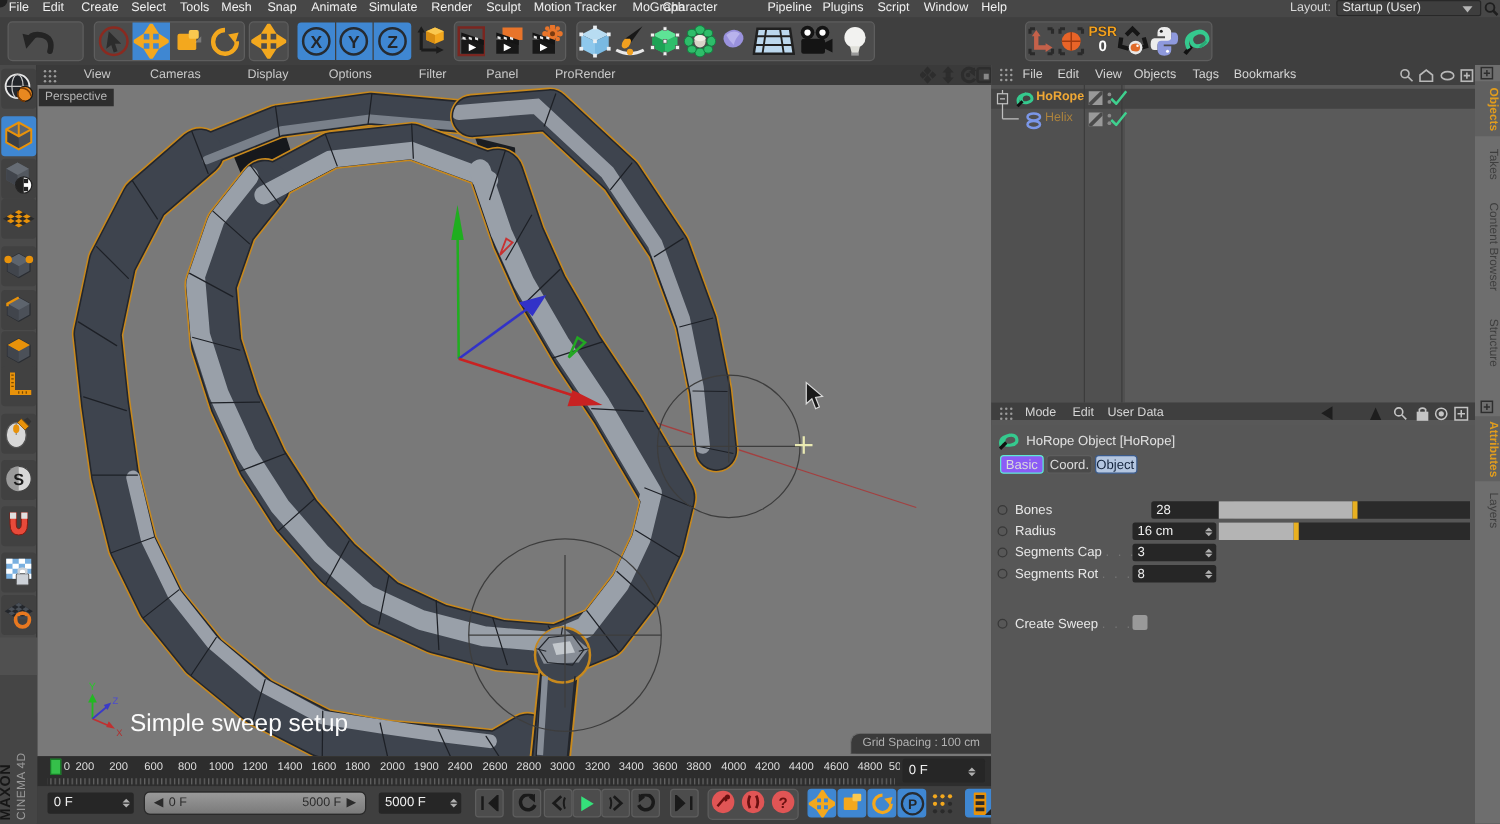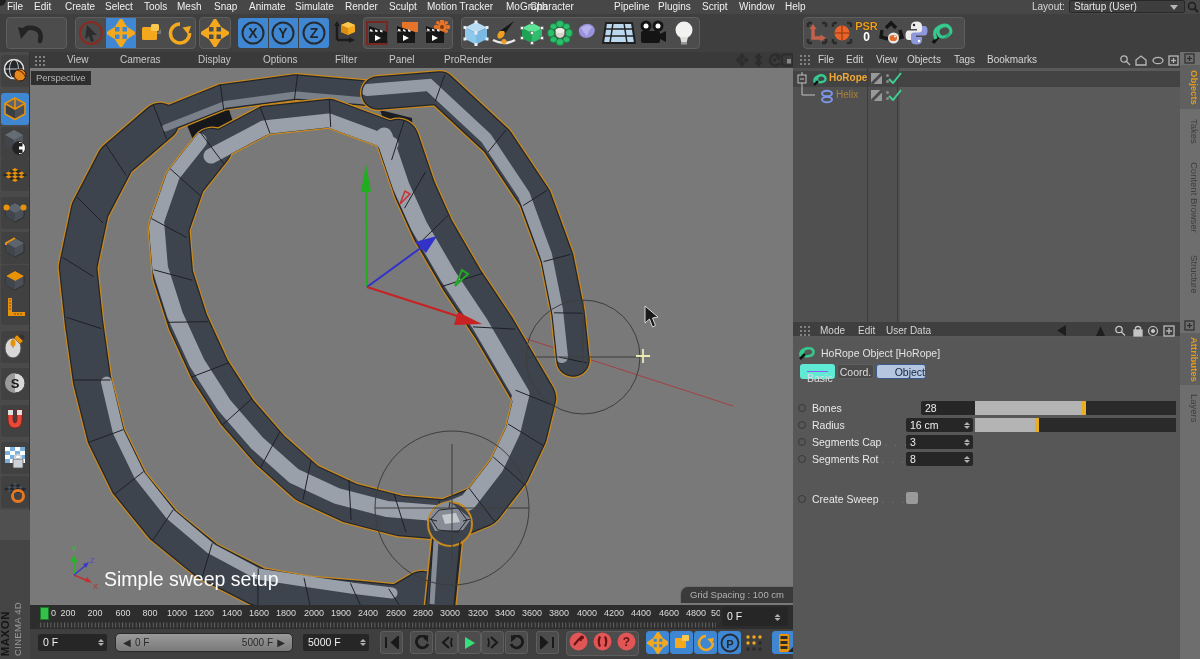--- a/index.html
+++ b/index.html
@@ -295,21 +295,21 @@
         </svg>
       </div>
 <div class="tbtn" style="width:36px">
         <svg width="30" height="28">
           <circle cx="15" cy="11" r="8.5" fill="#f2f2f0"></circle>
           <path d="M11,18 L19,18 L17.5,24 L12.5,24 Z" fill="#e0e0da"></path>
           <rect x="12" y="23" width="6" height="2.5" fill="#999"></rect>
         </svg>
       </div>
 </div>
-<div class="tgroup" style="left:803px;width:162px">
+<div class="tgroup" style="left:820px;width:150px">
 <div class="tbtn" style="width:25px">
         <svg width="24" height="26">
           <g stroke="#2a2a2a" stroke-width="2.5" fill="none">
             <path d="M3,3 L3,7 M3,3 L7,3 M21,3 L17,3 M21,3 L21,7 M3,23 L3,19 M3,23 L7,23 M21,23 L17,23 M21,23 L21,19"></path>
           </g>
           <path d="M8,7 L8,18 L17,18" fill="none" stroke="#c4614a" stroke-width="3.5"></path>
           <path d="M8,4 L4.5,9 L11.5,9 Z" fill="#c4614a"></path>
           <path d="M21,18 L15.5,14.5 L15.5,21.5 Z" fill="#c4614a"></path>
         </svg>
       </div>
@@ -952,23 +952,23 @@
       </svg>
 </div>
 <div id="attr">
 <svg width="18" height="15" style="position:absolute;left:5px;top:5px">
         <g fill="none" stroke="#35c98e" stroke-width="2.6">
           <path d="M3,12 Q1,6 7,4 Q13,2 15,5 Q17,10 11,11 Q5,12 5,8 Q5,4 10,3"></path>
         </g>
         <path d="M2,14 L7,9" stroke="#111" stroke-width="2.6"></path>
       </svg>
 <span style="position:absolute;left:28px;top:7px;font-size:10.5px;color:#e2e2e2">HoRope Object [HoRope]</span>
-<div style="position:absolute;left:7px;top:24px;width:35px;height:15px;background:#8b5cf6;border:7px solid #5eead4;border-radius:3px;color:#dcdcdc;text-align:left;line-height:14px;font-size:10.5px">Basic</div>
+<div style="position:absolute;left:7px;top:24px;width:35px;height:15px;background:#8b5cf6;border:1px solid #5eead4;border-radius:3px;color:#dcdcdc;text-align:center;line-height:14px;font-size:10.5px">Basic</div>
 <div style="position:absolute;left:44px;top:24px;width:37px;height:15px;background:#4a4a4a;border:1px solid #5e5e5e;border-radius:3px;color:#dcdcdc;text-align:center;line-height:14px;font-size:10.5px">Coord.</div>
-<div style="position:absolute;left:83px;top:24px;width:50px;height:15px;background:#b4c6e0;border:1px solid #3a5a8a;border-radius:3px;color:#13233c;text-align:right;line-height:14px;font-size:10.5px">Object</div>
+<div style="position:absolute;left:83px;top:24px;width:34px;height:15px;background:#b4c6e0;border:1px solid #3a5a8a;border-radius:3px;color:#13233c;text-align:left;line-height:14px;font-size:10.5px">Object</div>
 <div class="arow" style="top:60px">
         <span class="radio"></span>
         <span class="albl">Bones</span>
         <span class="field" style="left:128px;top:1px;width:67px;height:14px;line-height:14px;padding-left:4px">28<span class="spin" style="width:8px">
             <i class="u"></i>
             <i class="d"></i>
           </span></span>
         <span style="position:absolute;left:182px;top:1px;width:201px;height:14px;background:#2a2a2a"></span>
         <span style="position:absolute;left:182px;top:1px;width:107px;height:14px;background:#b4b4b4"></span>
         <span style="position:absolute;left:289px;top:1px;width:4px;height:14px;background:#e8b020"></span>

